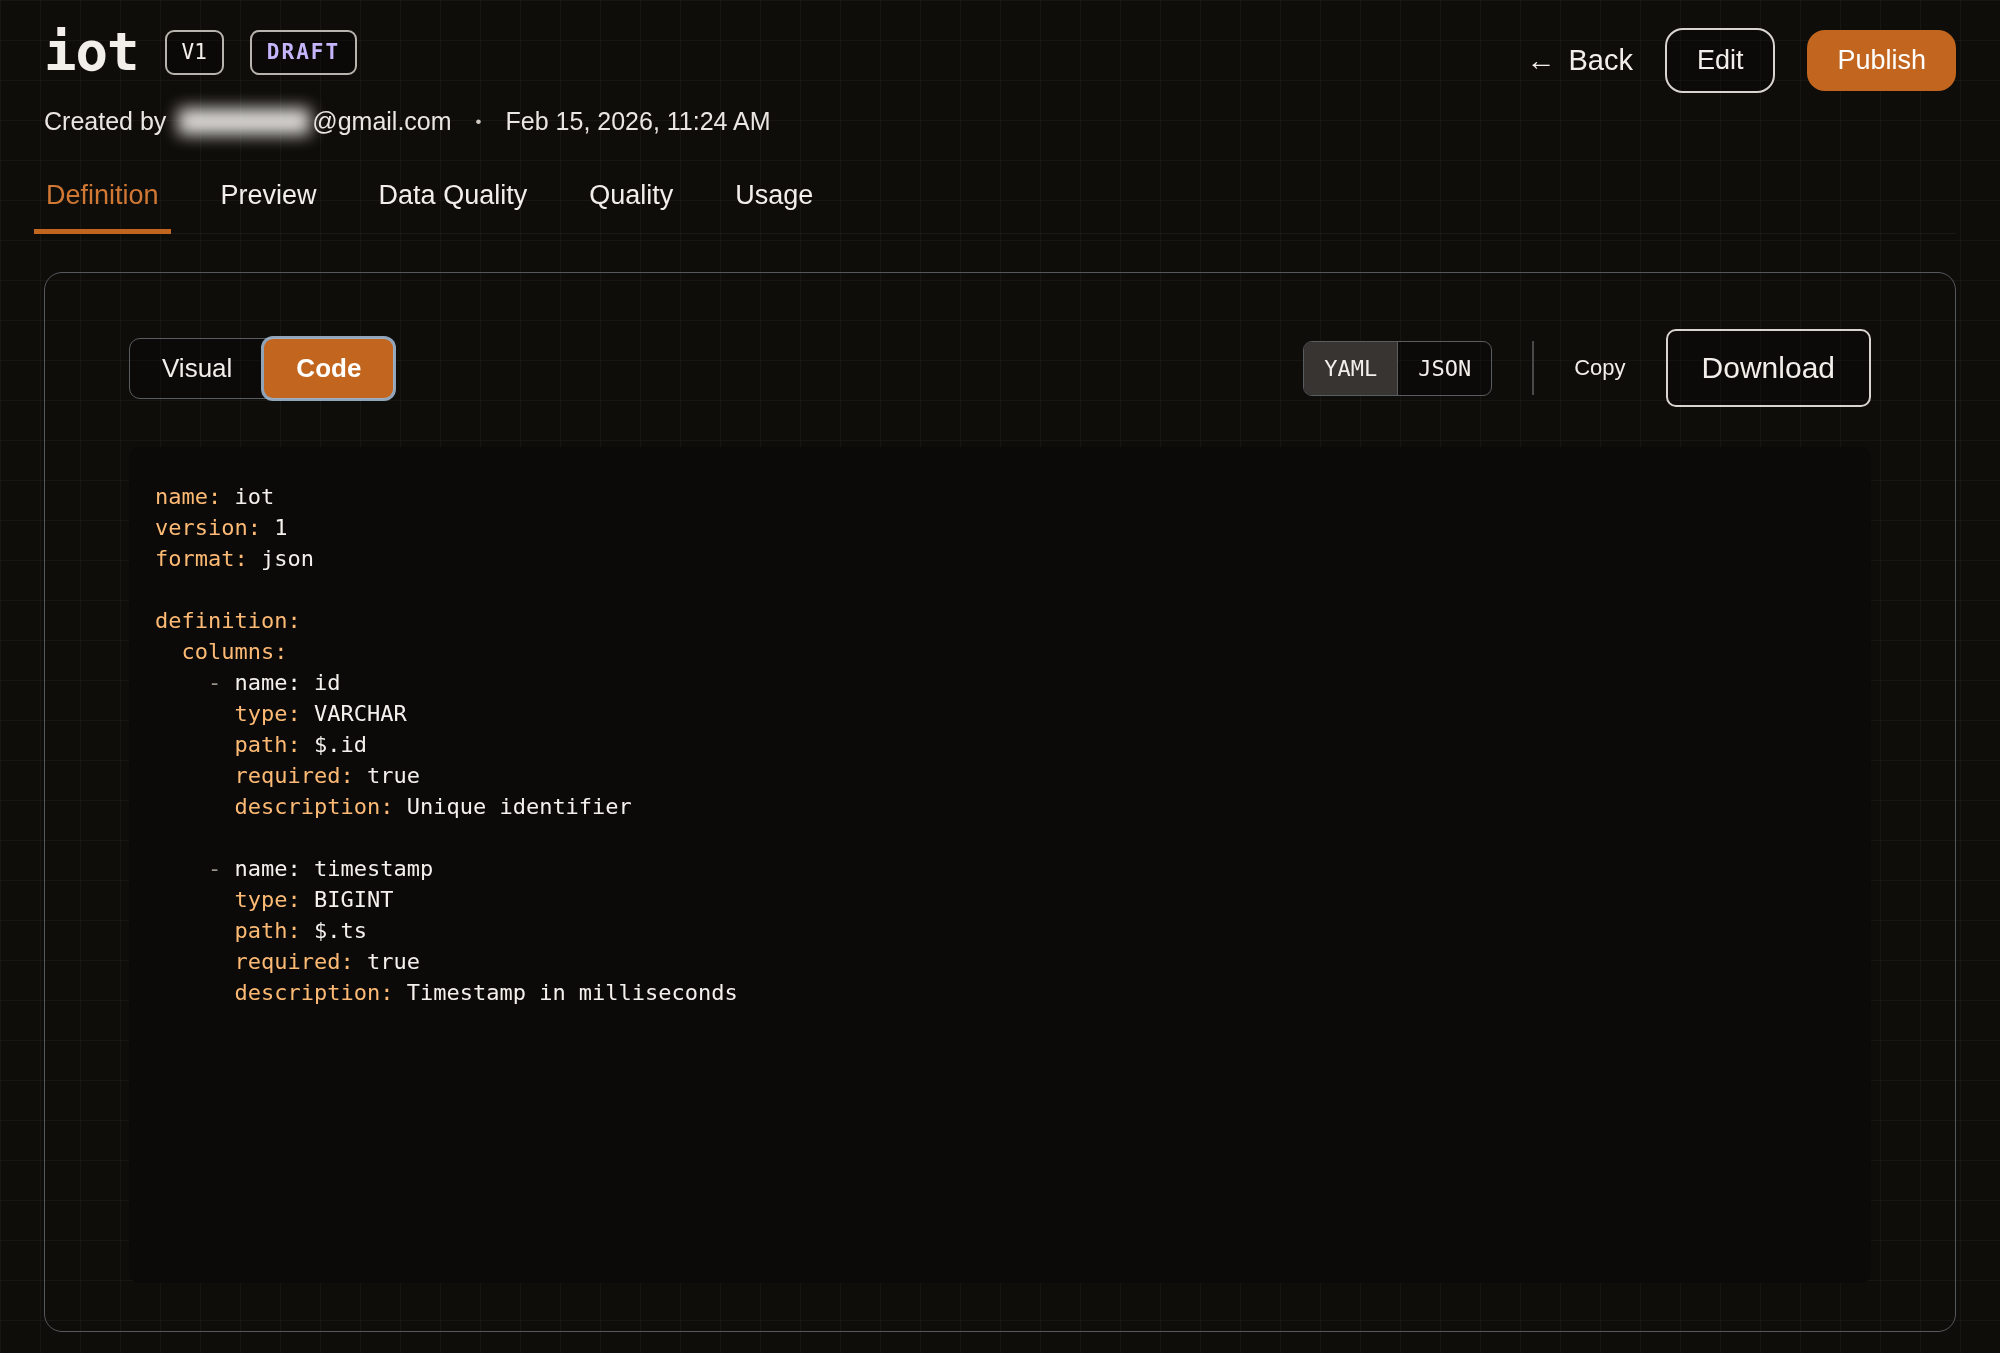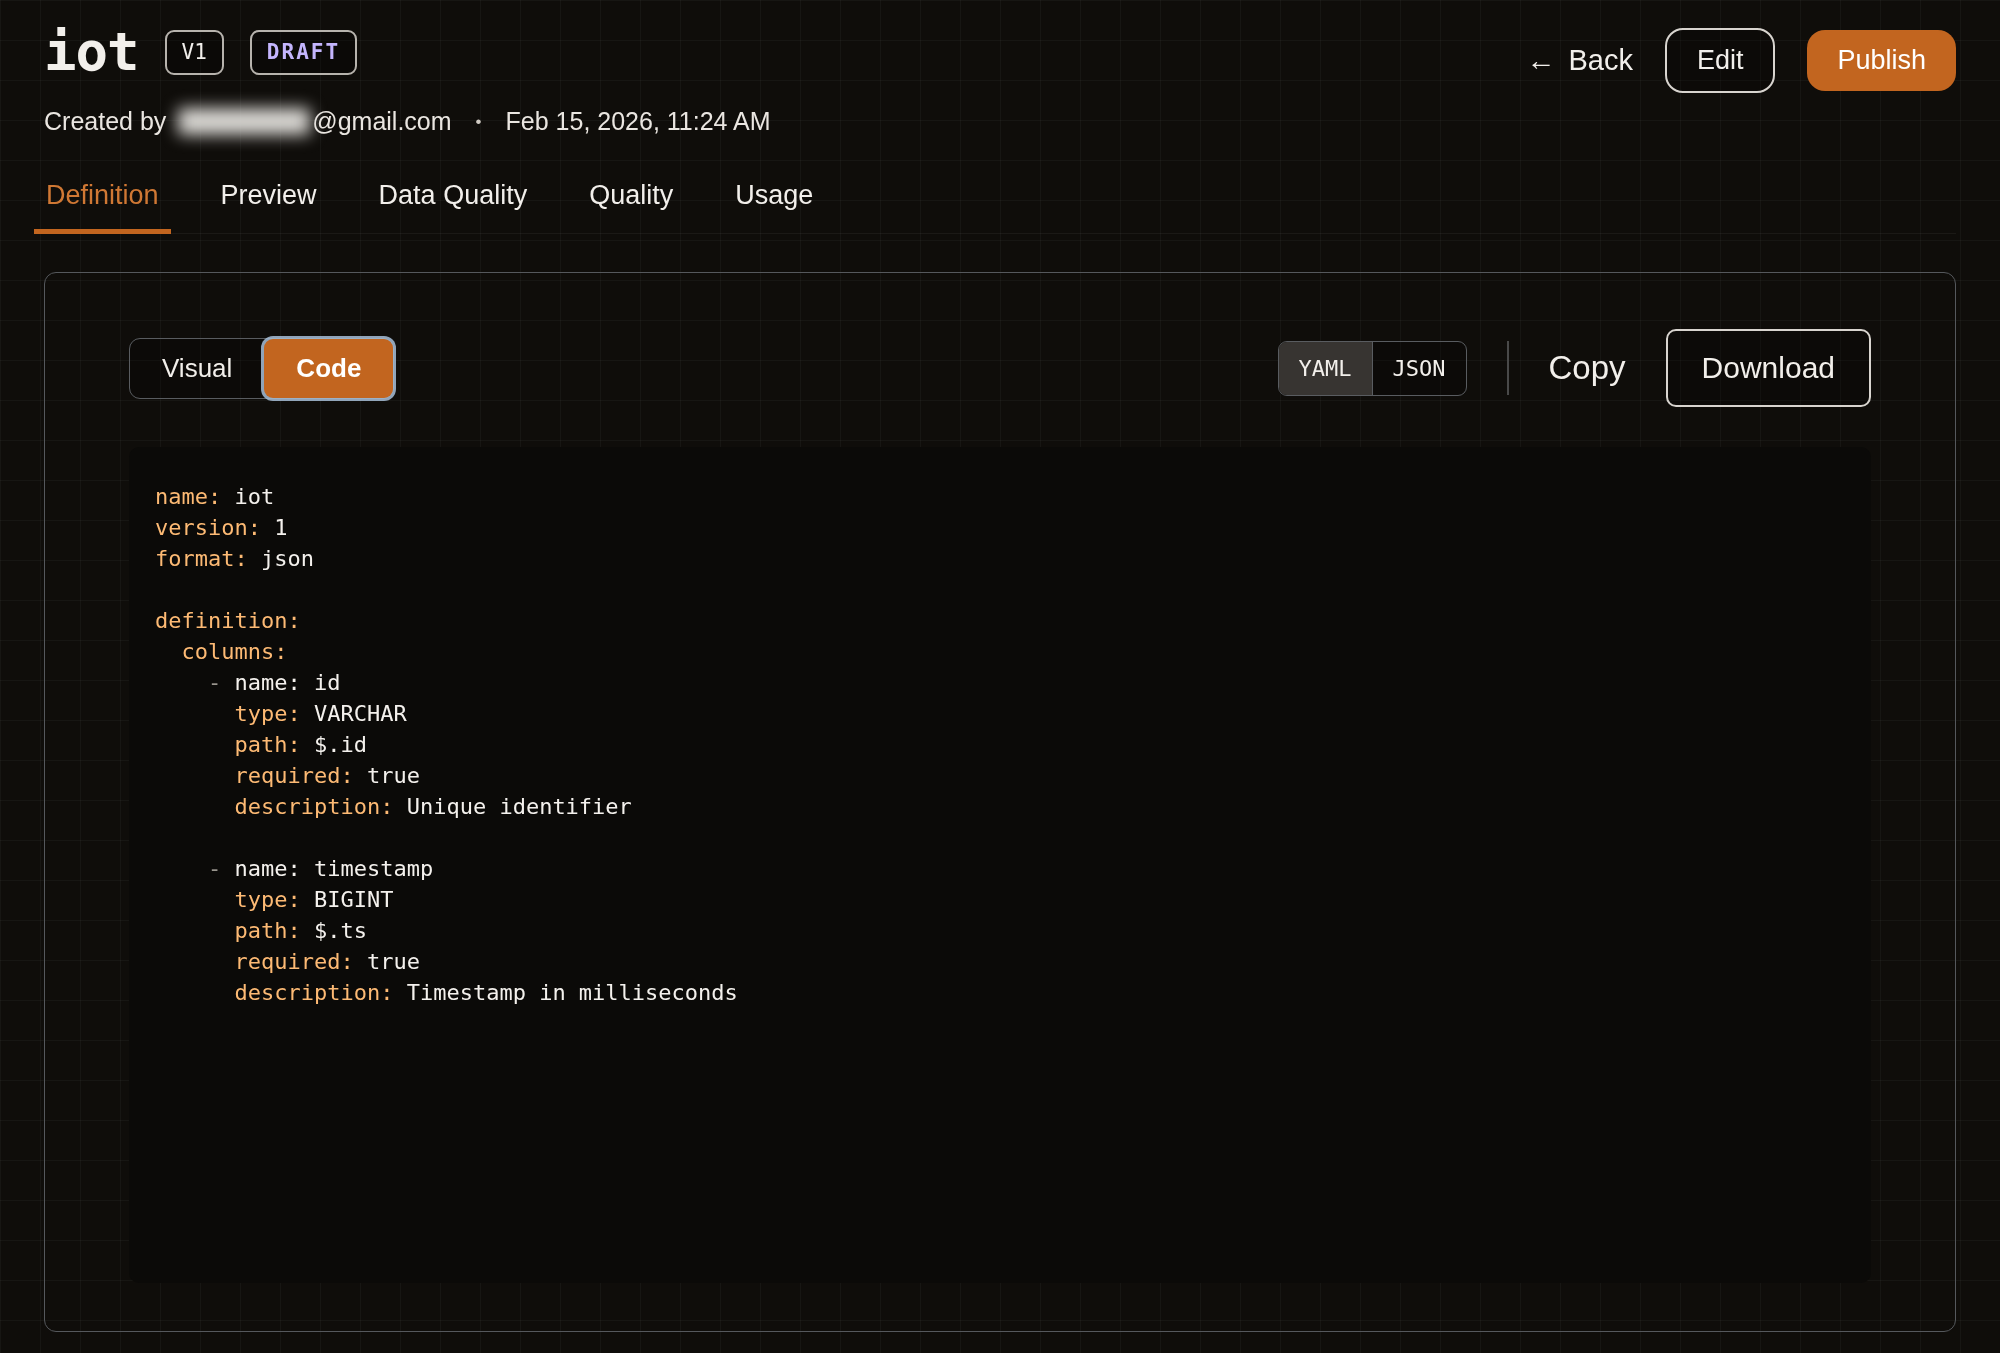--- a/index.html
+++ b/index.html
@@ -33,32 +33,32 @@
   .redacted { display:inline-block; width:132px; height:27px; background:#d9d7d3; filter:blur(8px); border-radius:3px; margin-right:2px; }
   .meta-dot { margin:0 24px; font-size:17px; color:#cfcac3; }
 
   
   .tab-bar { margin-top:30px; display:flex; gap:58px; border-bottom:1px solid rgba(255,255,255,0.05); }
   .tab { font-size:27px; padding:14px 2px 22px; color:#f2efeb; position:relative; cursor:pointer; }
   .tab.active { color:#d07834; }
   .tab.active::after { content:""; position:absolute; left:-10px; right:-10px; bottom:-1px; height:5px; background:#c2651f; }
 
   
-  .card { margin-top:38px; height:1060px; border:1.5px solid #55585c; border-radius:12px; padding:56px 84px 0; }
+  .card { margin-top:38px; height:1060px; border:1.5px solid #55585c; border-radius:18px; padding:56px 84px 0; }
   .toolbar { display:flex; align-items:center; justify-content:space-between; }
   .view-toggle { display:flex; align-items:center; border:1.5px solid #595c60; border-radius:11px; background:rgba(0,0,0,0.2); }
   .view-seg { font-size:26px; padding:14px 32px; color:#f2efeb; cursor:pointer; background:none; border:none; font-family:inherit; border-radius:9px; }
   .view-seg.active { background:#c2651f; color:#ffffff; font-weight:bold; box-shadow:0 0 0 3px rgba(168,191,216,0.85); }
   .right-tools { display:flex; align-items:center; gap:40px; }
   .format-toggle { display:flex; align-items:stretch; border:1.5px solid #595c60; border-radius:9px; overflow:hidden; background:rgba(0,0,0,0.2); }
   .format-seg { font-family:"DejaVu Sans Mono", monospace; font-size:22px; padding:14px 20px; color:#f2efeb; cursor:pointer; background:none; border:none; }
   .format-seg + .format-seg { border-left:1.5px solid #595c60; }
   .format-seg.active { background:#373431; }
   .vdivider { width:2px; height:54px; background:#494949; }
-  .copy-btn { font-size:33px; color:#f2efeb; background:none; border:none; cursor:pointer; font-family:inherit; }
+  .copy-btn { font-size:22px; color:#f2efeb; background:none; border:none; cursor:pointer; font-family:inherit; }
   .download-btn { font-size:30px; color:#f2efeb; background:rgba(0,0,0,0.2); border:2px solid #d8d4cf; border-radius:10px; padding:20px 34px; cursor:pointer; font-family:inherit; }
 
   
   .code-editor { margin-top:40px; height:836px; background:#0b0a08; border-radius:10px; padding:34px 26px; font-family:"DejaVu Sans Mono", monospace; font-size:22px; line-height:31px; white-space:pre; overflow:hidden; }
   .code-line { min-height:31px; }
   .tok-key { color:#fdba74; }
   .tok-val { color:#f4f1ed; }
   .tok-punct { color:#9a968e; }
 </style>
 </head>

